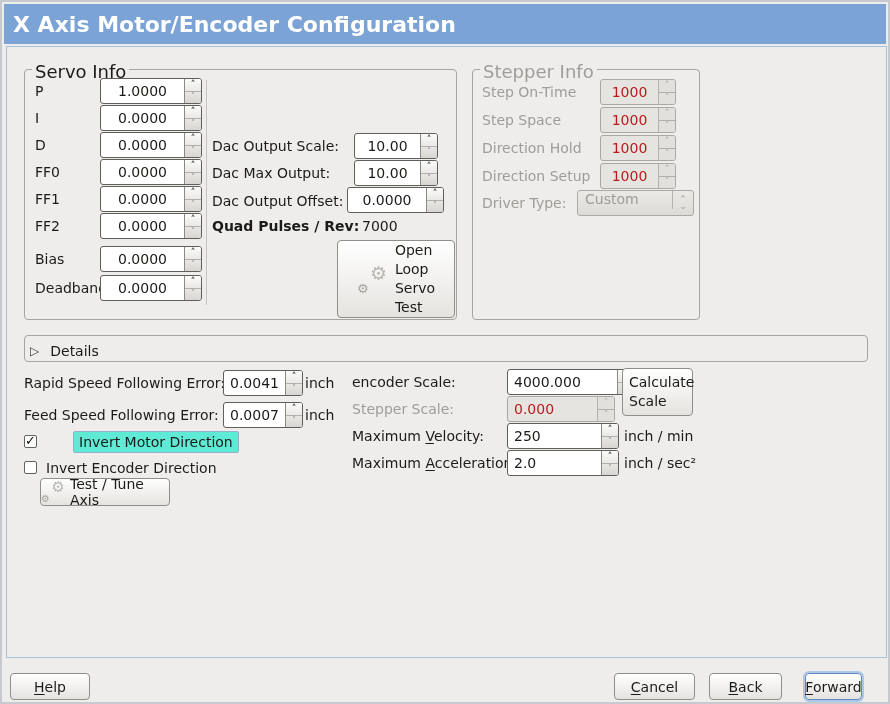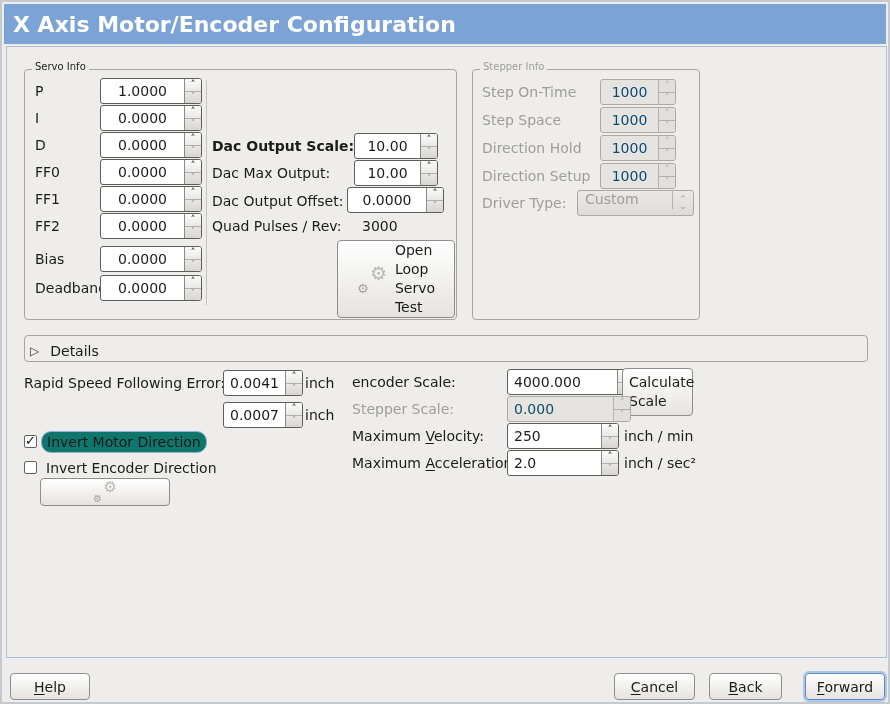--- a/index.html
+++ b/index.html
@@ -17,34 +17,34 @@
     background:#7ba3d5;color:#ffffff;
     font-size:22px;font-weight:bold;
     display:flex;align-items:center;padding-left:9px;
   }
   #content-frame{
     left:4px;top:44px;width:881px;height:612px;
     border:1px solid #a9c0da;pointer-events:none;
   }
   
   .frame{border:1px solid #a7a5a0;border-radius:4px;}
-  .frame-label{background:#eeedeb;padding:0 3px;font-size:10px;white-space:nowrap;}
+  .frame-label{background:#eeedeb;padding:0 3px;font-size:18px;white-space:nowrap;}
   .lbl{font-size:14px;white-space:nowrap;}
   .dis{color:#9e9d97;}
   .bold{font-weight:bold;}
   
   .spin{display:flex;height:26px;background:#ffffff;border:1px solid #5f5e59;border-radius:3px;overflow:hidden;}
   .spin .val{flex:1;display:flex;align-items:center;justify-content:center;font-size:14px;}
   .spin.left .val{justify-content:flex-start;padding-left:6px;}
   .spin .arrows{width:17px;border-left:1px solid #8b8a85;display:flex;flex-direction:column;background:linear-gradient(#fbfbfa,#d8d6d2);}
   .sa-up,.sa-down{flex:1;display:flex;align-items:center;justify-content:center;font-size:10px;line-height:1;color:#35342f;}
   .sa-up{border-bottom:1px solid #b3b1ad;}
   .sa-down{color:#a09f9a;}
   .spin.disabled{background:#e5e4e1;border-color:#aba9a4;}
-  .spin.disabled .val{color:#0c4a6e;}
+  .spin.disabled .val{color:#b91c1c;}
   .spin.disabled .arrows{background:#e2e0dd;border-left-color:#b5b3ae;}
   .spin.disabled .sa-up,.spin.disabled .sa-down{color:#b2b0ab;}
   
   .btn{border:1px solid #908e89;border-radius:4px;background:linear-gradient(#ffffff,#e5e3df);
        display:flex;align-items:center;justify-content:center;font-size:14px;color:#1b1b18;}
   .btn.focus{border-color:#5d88c0;box-shadow:0 0 0 2px #adc7e6;}
   .mn{text-decoration:underline;text-underline-offset:2px;}
   
   .cb{width:13px;height:13px;background:#ffffff;border:1px solid #64635e;border-radius:2px;
       display:flex;align-items:center;justify-content:center;}
@@ -55,21 +55,21 @@
   .combo .csep{width:1px;height:18px;background:#b5b3ae;}
   .combo .carrows{width:20px;display:flex;flex-direction:column;align-items:center;justify-content:center;color:#9e9d97;font-size:9px;line-height:0.8;}
   
   .gears{position:relative;width:30px;height:30px;flex:none;}
   .gears .g1{position:absolute;right:0;top:-2px;font-size:19px;color:#b9b7b2;}
   .gears .g2{position:absolute;left:0;bottom:-2px;font-size:13px;color:#a5a39e;}
   .gears.small{width:24px;height:22px;}
   .gears.small .g1{font-size:15px;top:-3px;}
   .gears.small .g2{font-size:10px;bottom:-1px;}
   .vsep{width:1px;background:#c6c4c0;}
-  .hl{background:#0f766e;border:1px solid #97b1cd;border-radius:10px;}
+  .hl{background:#5eead4;border:1px solid #97b1cd;border-radius:2px;margin-left:32px;}
   .expander-tri{font-size:12px;color:#3a3a36;}
   .prelines{white-space:pre-line;}
 </style>
 </head>
 <body>
 
 <div id="window">
 
   <div id="titlebar" class="abs">
     <span>X Axis Motor/Encoder Configuration</span>
@@ -140,21 +140,21 @@
       </div>
   </div>
   <div class="abs spin" style="left:98px;top:273px;width:102px;">
     <div class="val">0.0000</div>
     <div class="arrows">
         <div class="sa-up">˄</div>
         <div class="sa-down">˅</div>
       </div>
   </div>
 
-  <span class="abs lbl" style="left:210px;top:136px;font-weight:bold;">Dac Output Scale:</span>
+  <span class="abs lbl" style="left:210px;top:136px;">Dac Output Scale:</span>
   <span class="abs lbl" style="left:210px;top:163px;">Dac Max Output:</span>
   <span class="abs lbl" style="left:210px;top:191px;">Dac Output Offset:</span>
   <div class="abs spin" style="left:352px;top:131px;width:84px;">
     <div class="val">10.00</div>
     <div class="arrows">
         <div class="sa-up">˄</div>
         <div class="sa-down">˅</div>
       </div>
   </div>
   <div class="abs spin" style="left:352px;top:158px;width:84px;">
@@ -164,22 +164,22 @@
         <div class="sa-down">˅</div>
       </div>
   </div>
   <div class="abs spin" style="left:345px;top:185px;width:97px;">
     <div class="val">0.0000</div>
     <div class="arrows">
         <div class="sa-up">˄</div>
         <div class="sa-down">˅</div>
       </div>
   </div>
-  <span class="abs lbl" style="left:210px;top:216px;">Quad Pulses / Rev:</span>
-  <span class="abs lbl" style="left:360px;top:216px;">3000</span>
+  <span class="abs lbl" style="left:210px;top:216px;font-weight:bold;">Quad Pulses / Rev:</span>
+  <span class="abs lbl" style="left:360px;top:216px;">7000</span>
 
   <div class="abs btn" style="left:335px;top:238px;width:118px;height:78px;gap:8px;">
     <span class="gears">
       <span class="g1">⚙</span>
       <span class="g2">⚙</span>
     </span>
     <span class="prelines" style="text-align:left;line-height:19px;">Open
 Loop
 Servo
 Test</span>
@@ -241,20 +241,21 @@
   <span class="abs lbl" style="left:22px;top:373px;">Rapid Speed Following Error:</span>
   <div class="abs spin left" style="left:221px;top:368px;width:80px;">
     <div class="val">0.0041</div>
     <div class="arrows">
         <div class="sa-up">˄</div>
         <div class="sa-down">˅</div>
       </div>
   </div>
   <span class="abs lbl" style="left:303px;top:373px;">inch</span>
 
+  <span class="abs lbl" style="left:22px;top:405px;">Feed Speed Following Error:</span>
   <div class="abs spin left" style="left:221px;top:400px;width:80px;">
     <div class="val">0.0007</div>
     <div class="arrows">
         <div class="sa-up">˄</div>
         <div class="sa-down">˅</div>
       </div>
   </div>
   <span class="abs lbl" style="left:303px;top:405px;">inch</span>
 
   <span class="abs lbl" style="left:350px;top:372px;">encoder Scale:</span>
@@ -263,21 +264,21 @@
     <div class="arrows">
         <div class="sa-up">˄</div>
         <div class="sa-down">˅</div>
       </div>
   </div>
   <div class="abs btn" style="left:620px;top:366px;width:71px;height:48px;justify-content:flex-start;padding-left:6px;text-align:left;line-height:19px;">
     <span>Calculate Scale</span>
   </div>
 
   <span class="abs lbl dis" style="left:350px;top:399px;">Stepper Scale:</span>
-  <div class="abs spin disabled left" style="left:505px;top:394px;width:124px;">
+  <div class="abs spin disabled left" style="left:505px;top:394px;width:108px;">
     <div class="val">0.000</div>
     <div class="arrows">
         <div class="sa-up">˄</div>
         <div class="sa-down">˅</div>
       </div>
   </div>
 
   <span class="abs lbl" style="left:350px;top:426px;"><span>Maximum </span><span class="mn">V</span><span>elocity:</span></span>
   <div class="abs spin left" style="left:505px;top:421px;width:112px;justify-content:center;">
     <div class="val">250</div>
@@ -306,28 +307,29 @@
   </div>
 
   <span class="abs cb" style="left:22px;top:459px;"></span>
   <span class="abs lbl" style="left:44px;top:458px;">Invert Encoder Direction</span>
 
   <div class="abs btn" style="left:38px;top:476px;width:130px;height:28px;gap:5px;">
     <span class="gears small">
       <span class="g1">⚙</span>
       <span class="g2">⚙</span>
     </span>
+    <span>Test / Tune Axis</span>
   </div>
 
   <div class="abs btn" style="left:8px;top:671px;width:80px;height:27px;">
     <span><span class="mn">H</span><span>elp</span></span>
   </div>
   <div class="abs btn" style="left:612px;top:671px;width:81px;height:27px;">
     <span><span class="mn">C</span><span>ancel</span></span>
   </div>
   <div class="abs btn" style="left:707px;top:671px;width:73px;height:27px;">
     <span><span class="mn">B</span><span>ack</span></span>
   </div>
-  <div class="abs btn focus" style="left:803px;top:671px;width:80px;height:27px;">
+  <div class="abs btn focus" style="left:803px;top:671px;width:57px;height:27px;">
     <span><span class="mn">F</span><span>orward</span></span>
   </div>
 
 </div>
 
 </body></html>

